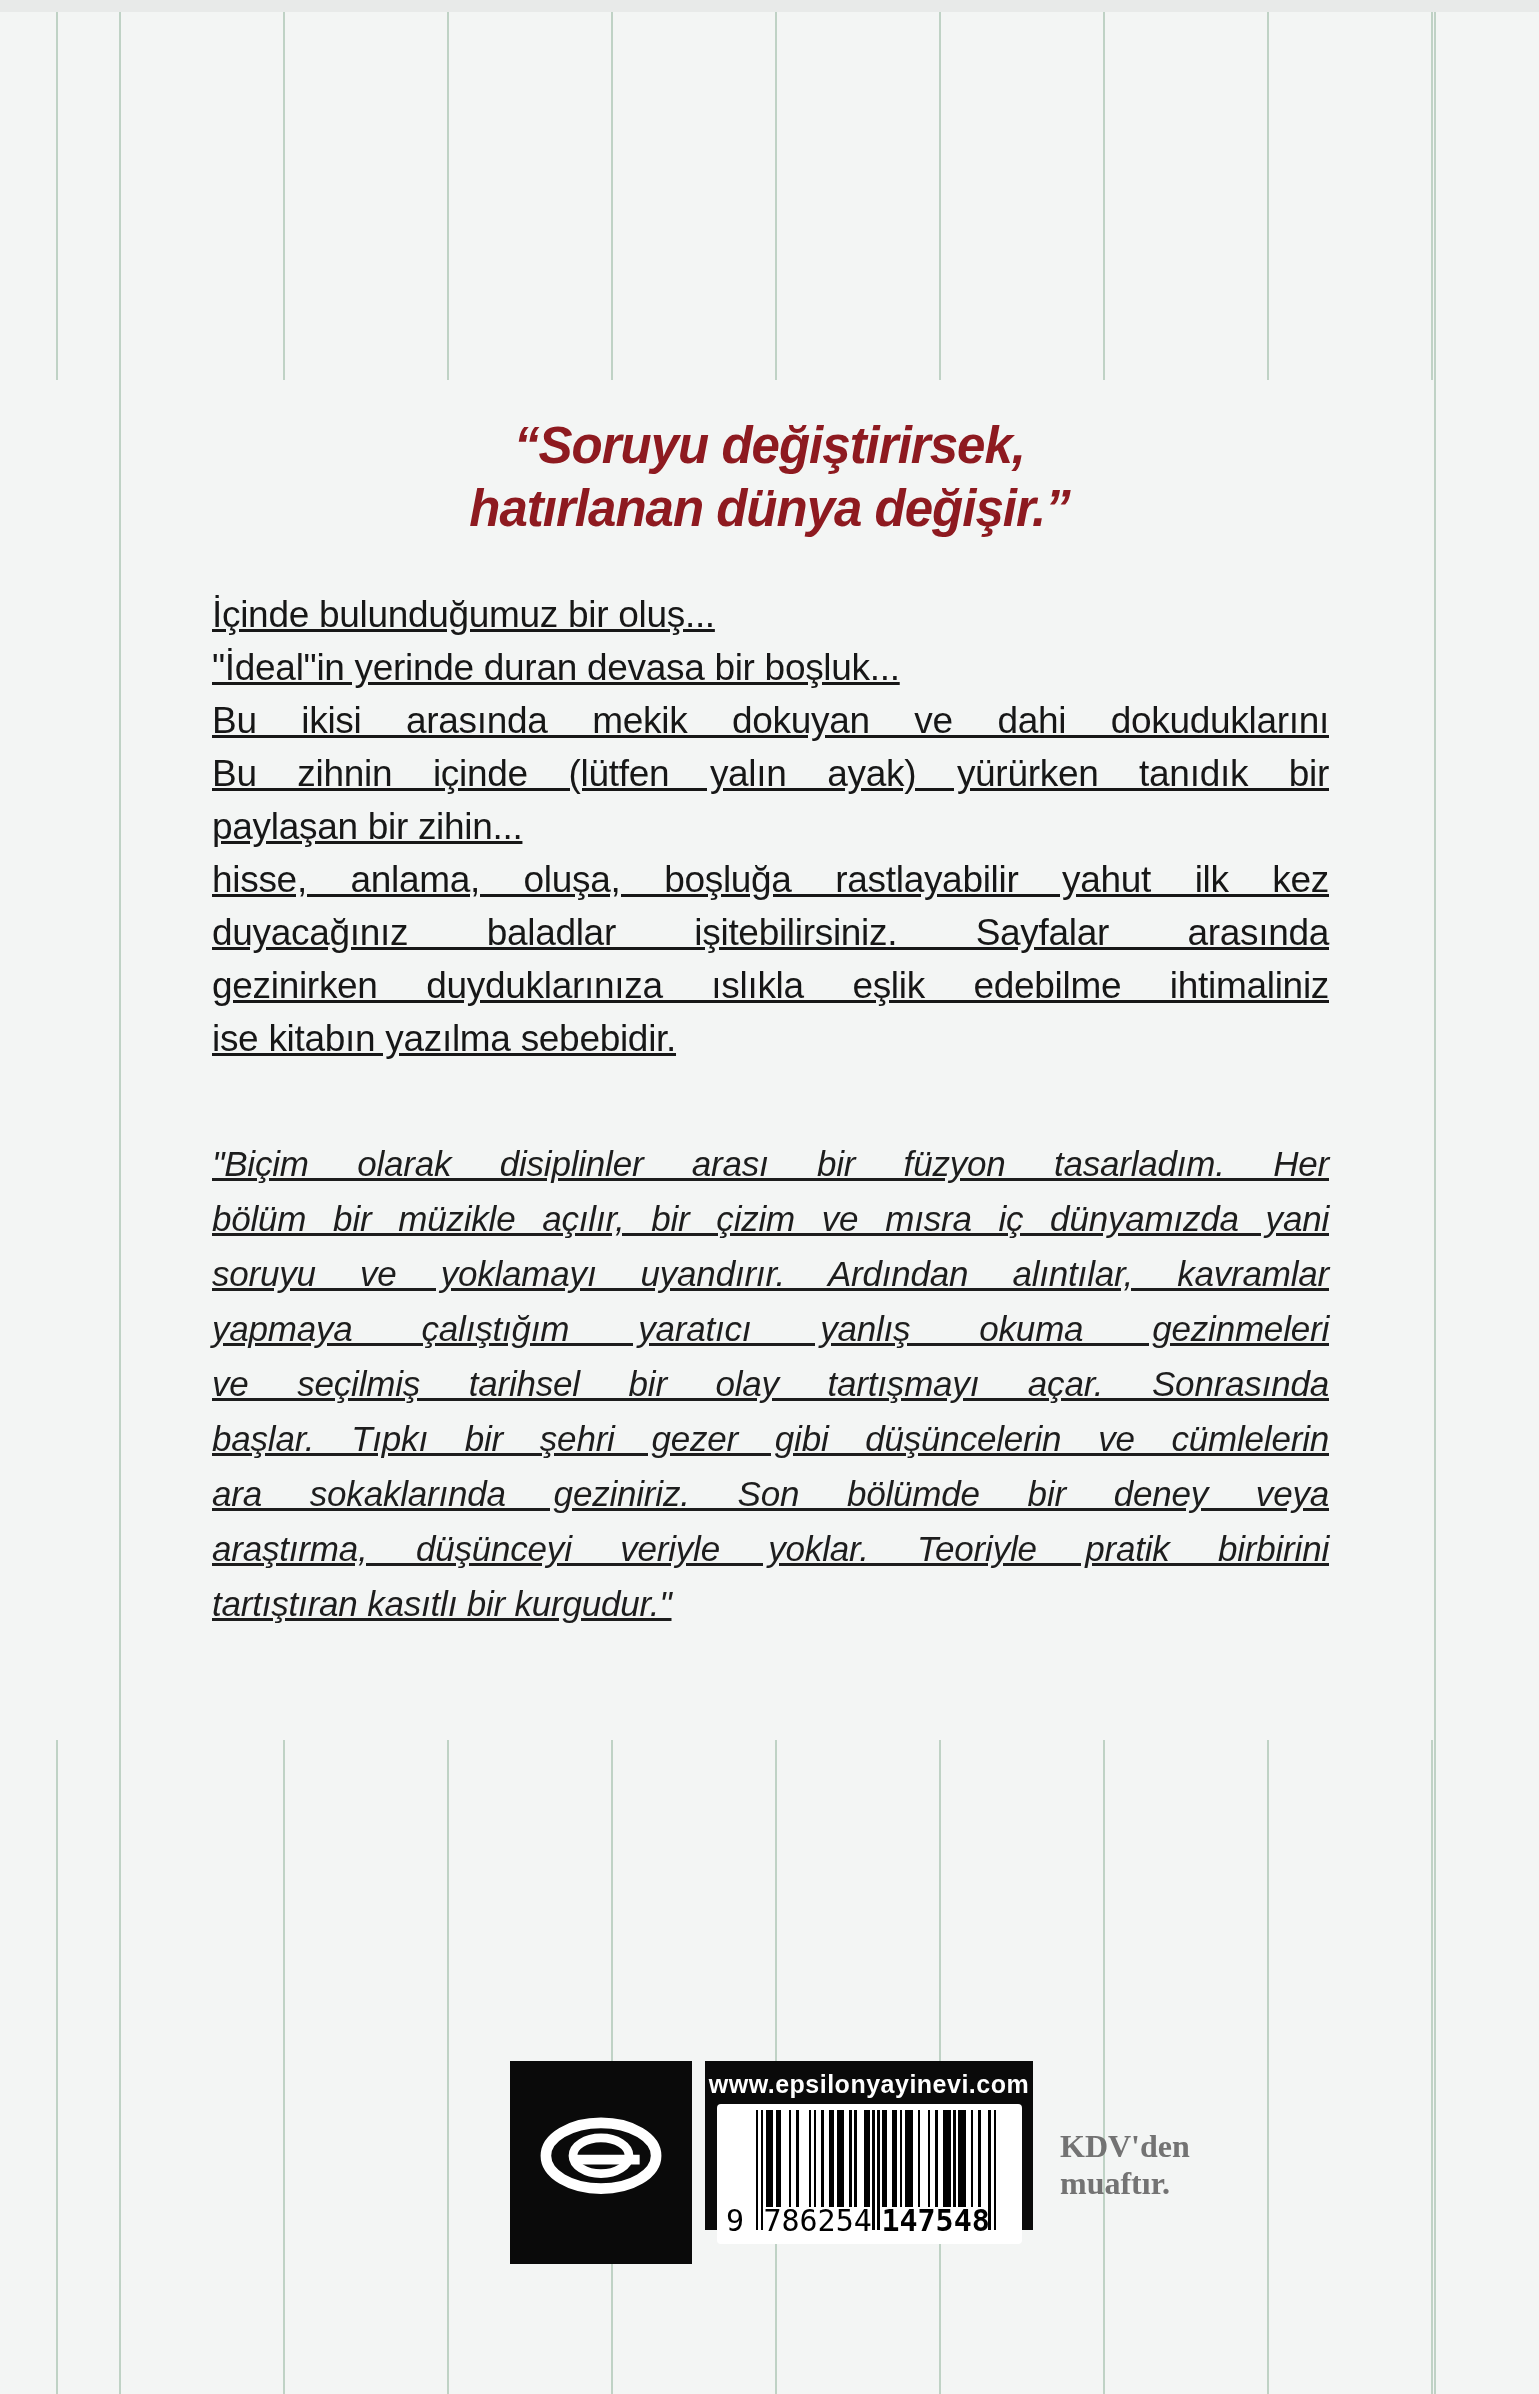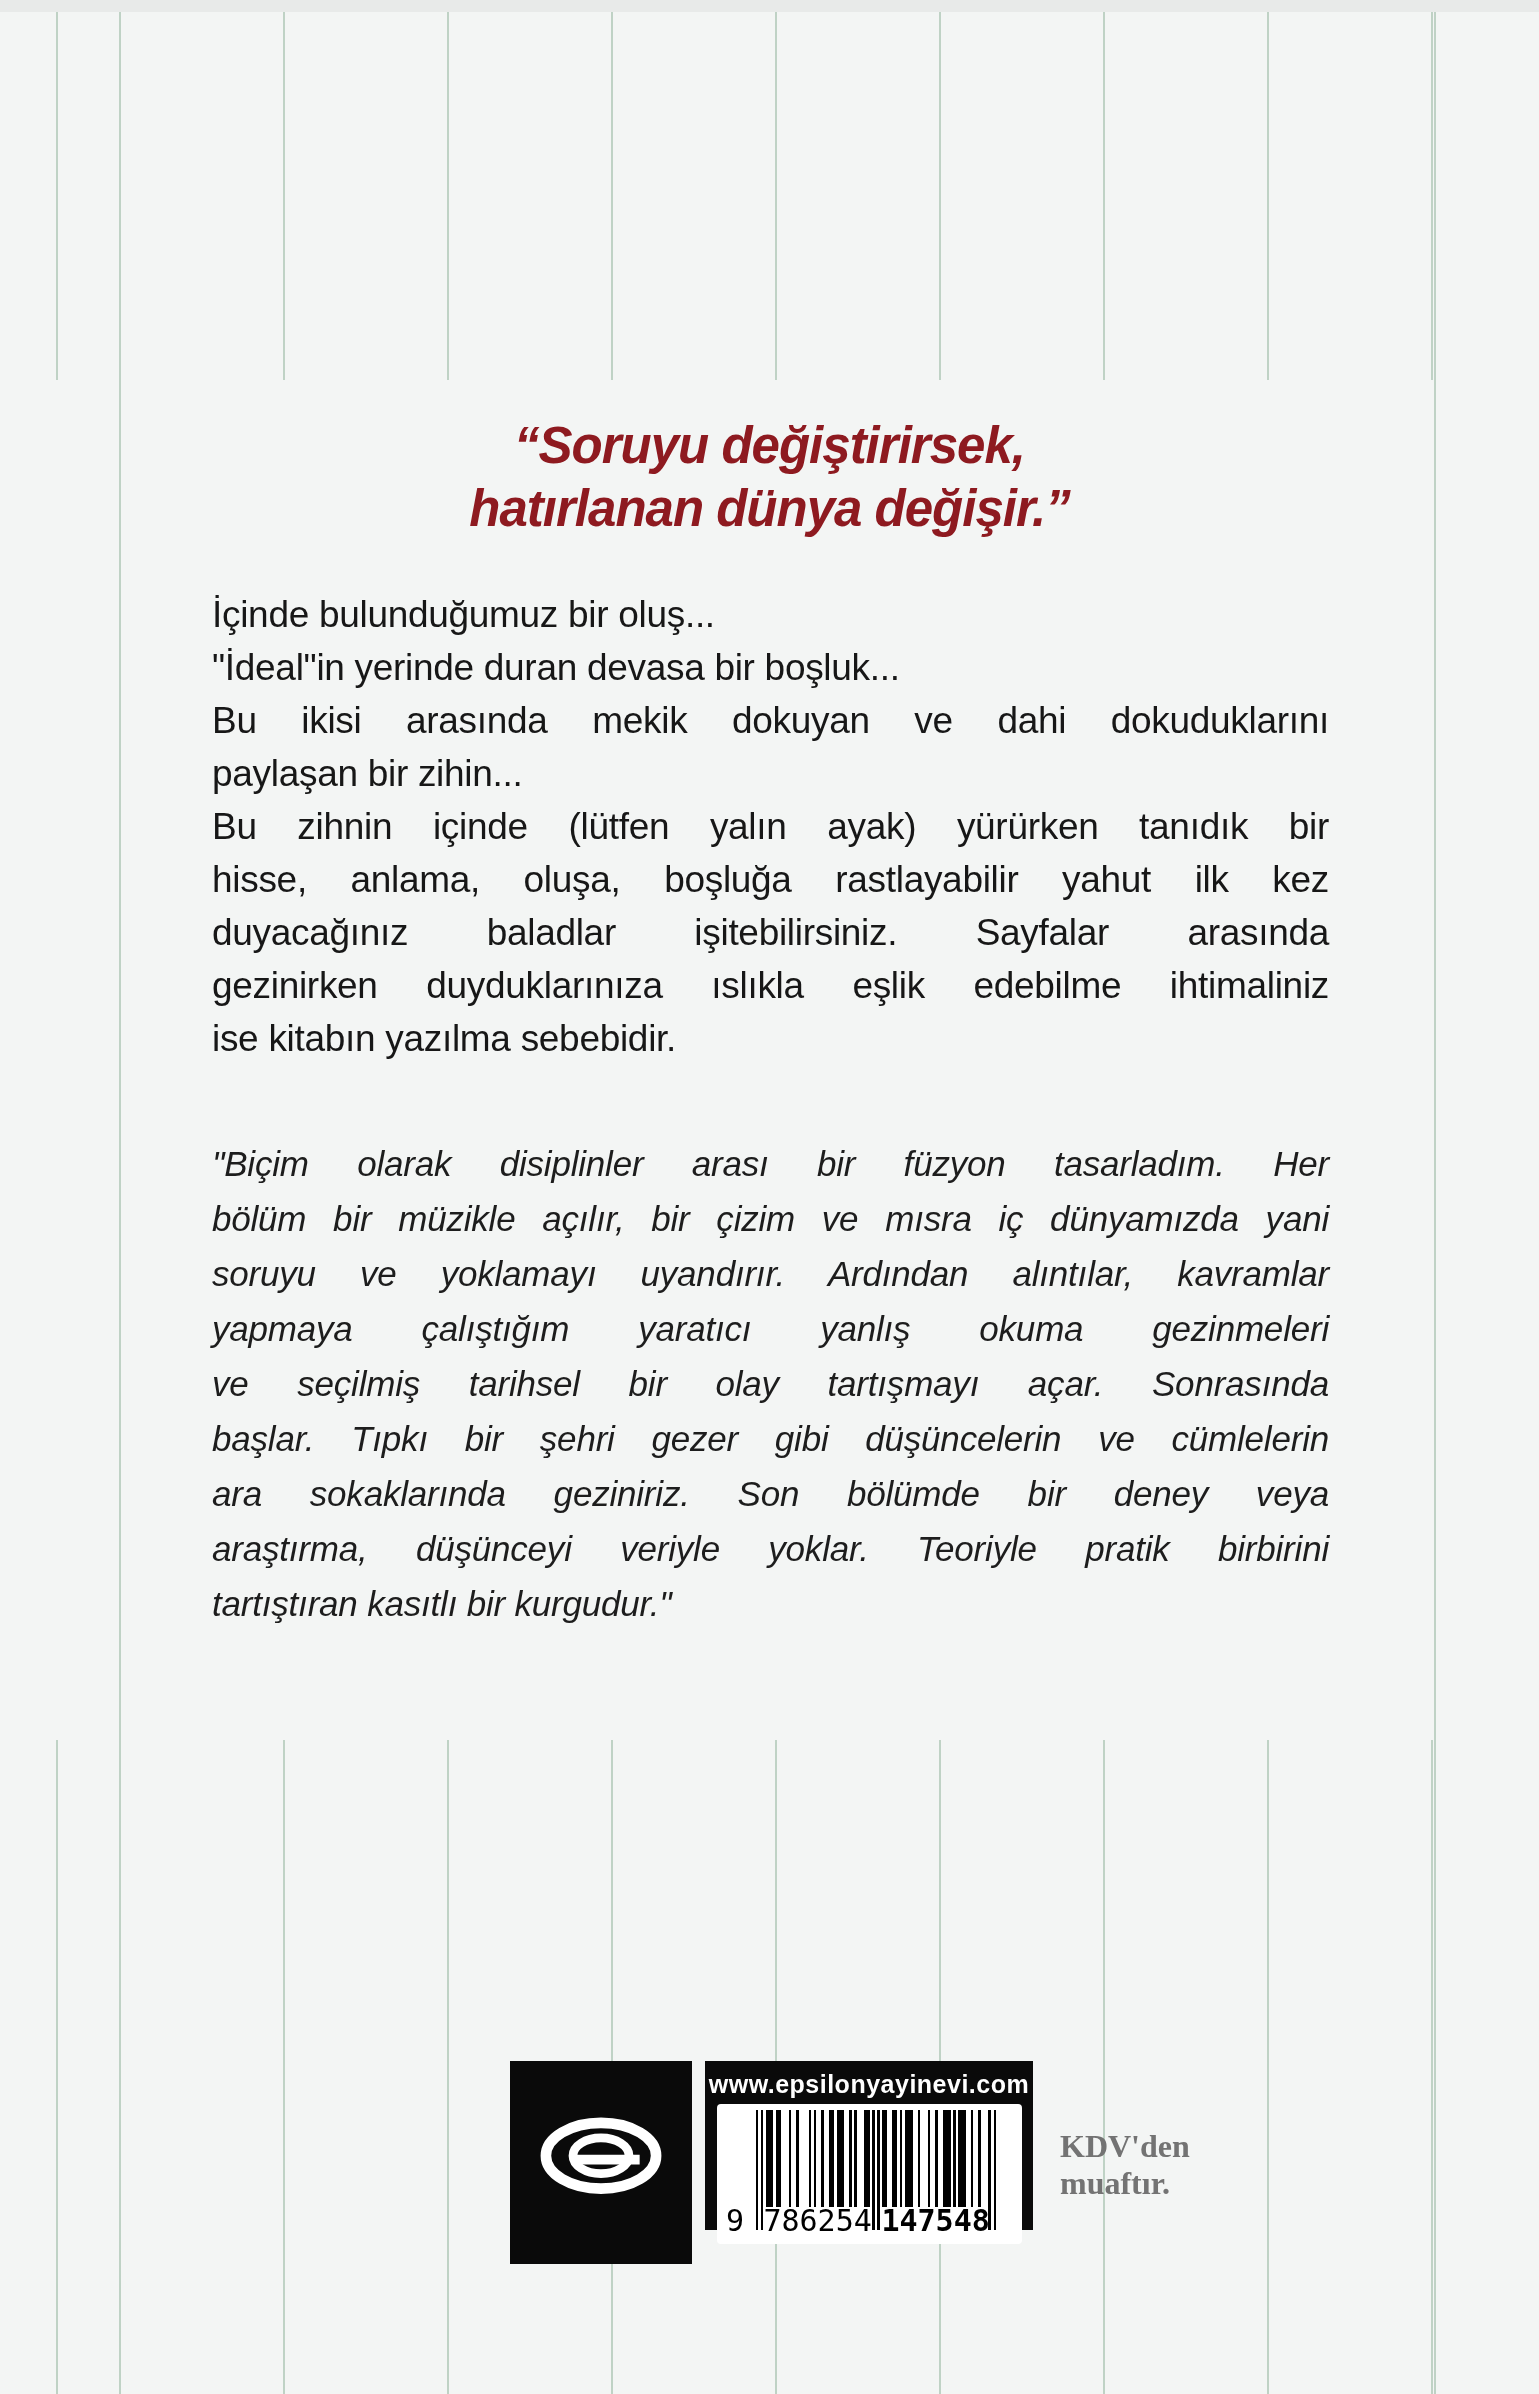--- a/index.html
+++ b/index.html
@@ -44,21 +44,21 @@
     color:var(--accent-red);
     font-weight:bold;font-style:italic;
     font-size:51px;line-height:63px;
     letter-spacing:-1px;
   }
 
   
   .textcol{position:absolute;left:212px;width:1117px;color:var(--text);}
   .intro{top:576px;font-size:37px;line-height:53px;letter-spacing:-0.3px;}
   .quotepar{top:1124px;font-size:35px;line-height:55px;font-style:italic;font-weight:300;letter-spacing:-0.2px;color:#1d1d1d;}
-  .tline{text-align:left;white-space:nowrap;}
+  .tline{text-align:left;white-space:nowrap;text-decoration:underline;}
   .tline.just{white-space:normal;text-align:justify;text-align-last:justify;}
 
   
   .logo-box{
     position:absolute;left:510px;top:2049px;width:182px;height:203px;
     background:var(--box-black);
   }
   .barcode-box{
     position:absolute;left:705px;top:2049px;width:328px;height:169px;
     background:var(--box-black);
@@ -105,22 +105,22 @@
 
   <div class="headline">
     <div>“Soruyu değiştirirsek,</div>
     <div>hatırlanan dünya değişir.”</div>
   </div>
 
   <div class="textcol intro">
       <div class="tline">İçinde bulunduğumuz bir oluş...</div>
       <div class="tline">"İdeal"in yerinde duran devasa bir boşluk...</div>
       <div class="tline just">Bu ikisi arasında mekik dokuyan ve dahi dokuduklarını</div>
+      <div class="tline just">Bu zihnin içinde (lütfen yalın ayak) yürürken tanıdık bir</div>
       <div class="tline">paylaşan bir zihin...</div>
-      <div class="tline just">Bu zihnin içinde (lütfen yalın ayak) yürürken tanıdık bir</div>
       <div class="tline just">hisse, anlama, oluşa, boşluğa rastlayabilir yahut ilk kez</div>
       <div class="tline just">duyacağınız baladlar işitebilirsiniz. Sayfalar arasında</div>
       <div class="tline just">gezinirken duyduklarınıza ıslıkla eşlik edebilme ihtimaliniz</div>
       <div class="tline">ise kitabın yazılma sebebidir.</div>
     </div>
 
   <div class="textcol quotepar">
       <div class="tline just">"Biçim olarak disiplinler arası bir füzyon tasarladım. Her</div>
       <div class="tline just">bölüm bir müzikle açılır, bir çizim ve mısra iç dünyamızda yani</div>
       <div class="tline just">soruyu ve yoklamayı uyandırır. Ardından alıntılar, kavramlar</div>

